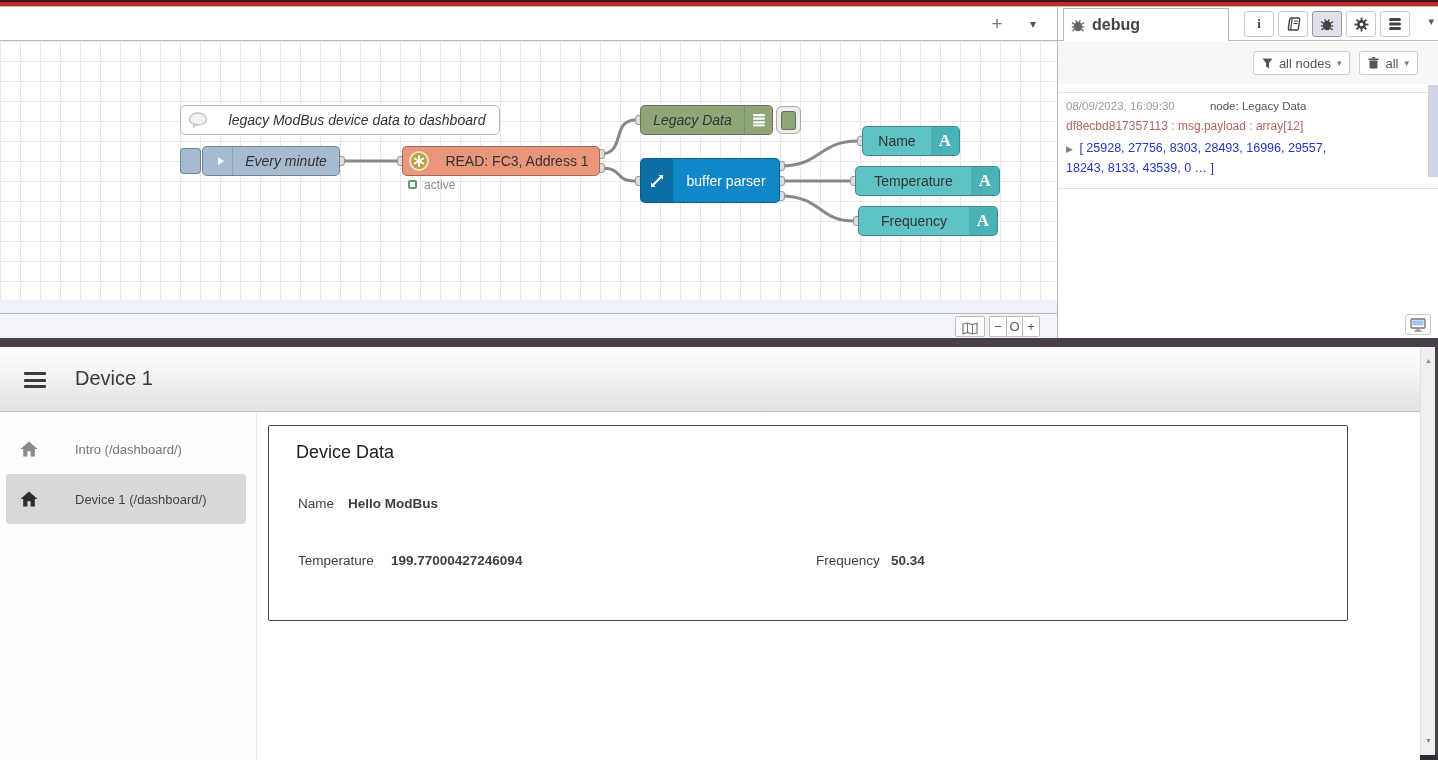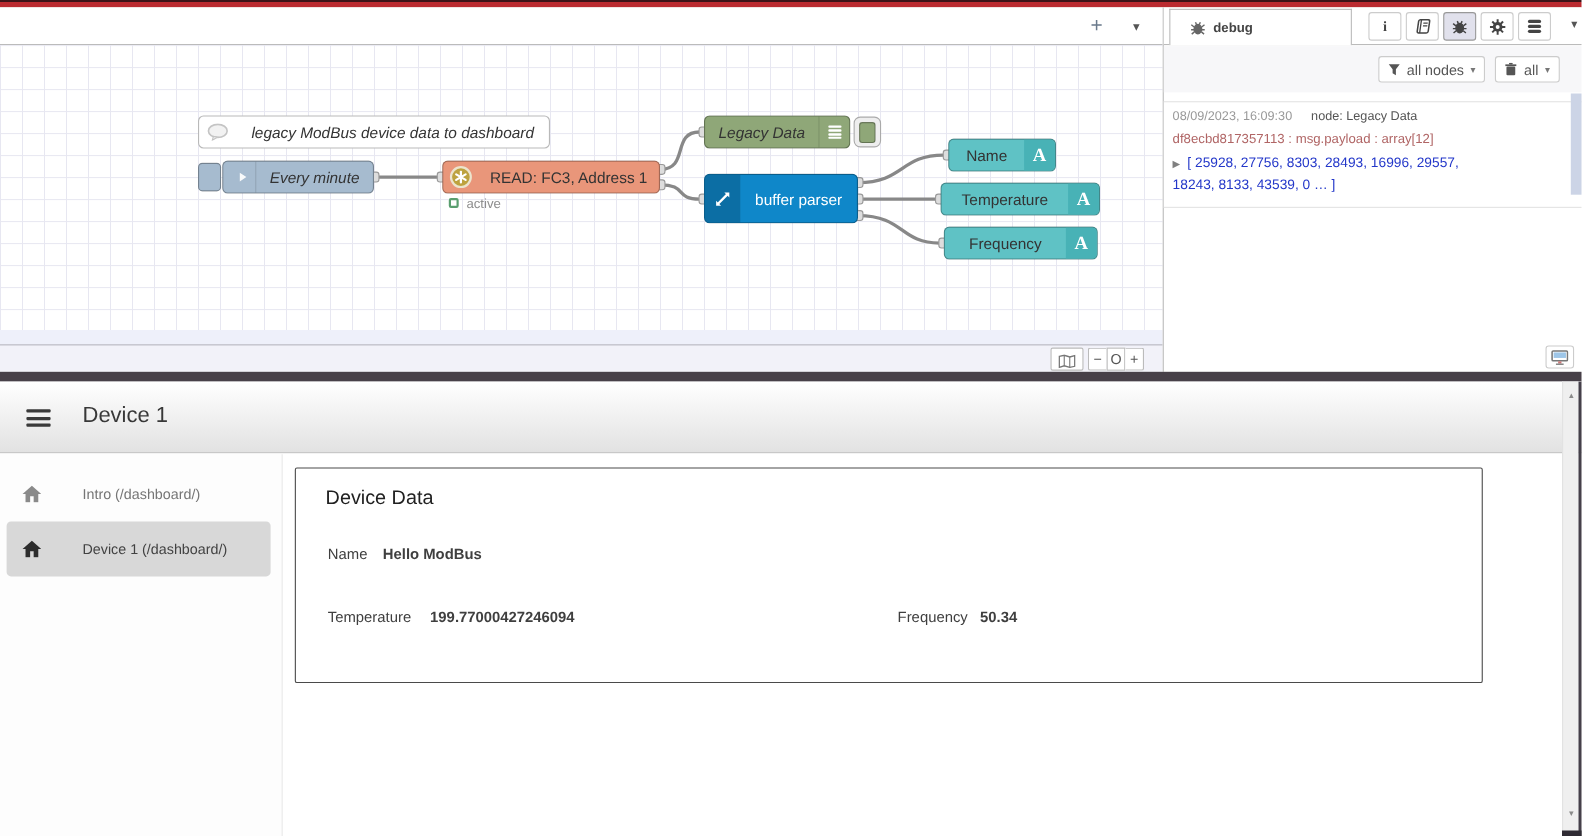--- a/index.html
+++ b/index.html
@@ -56,36 +56,36 @@
   .parser-node { background:#0f87c9; height:45px; color:#fff; }
   .parser-node .icon-left { width:32px; background:rgba(0,0,0,.18); border-right:none; border-radius:4px 0 0 4px; }
   .ui-node { background:#5fc2c5; }
   .ui-node .icon-right { background:#48b2b6; border-left:none; border-radius:0 4px 4px 0;
     color:#fff; font-family:"Liberation Serif", serif; font-weight:bold; font-size:17px; }
 
   
   .sidebar { position:absolute; left:1057px; top:7px; width:381px; height:331px; background:#fff; border-left:1px solid #bbb; }
   .sb-tabbar { position:absolute; top:0; left:0; right:0; height:34px; border-bottom:1px solid #bbb; background:#fff; }
   .sb-tab { position:absolute; left:5px; top:1px; width:166px; height:33px; background:#fff; border:1px solid #bbb; border-bottom:none;
-    display:flex; align-items:center; gap:7px; padding-left:18px; font-size:12px; font-weight:bold; color:#444; cursor:pointer; }
+    display:flex; align-items:center; gap:7px; padding-left:7px; font-size:16px; font-weight:bold; color:#444; cursor:pointer; }
   .sb-btns { position:absolute; right:28px; top:4px; display:flex; gap:4px; }
   .sb-btn { width:30px; height:26px; background:#fff; border:1px solid #ccc; border-radius:3px;
     display:flex; align-items:center; justify-content:center; color:#444; cursor:pointer;
     font-size:13px; font-weight:bold; font-family:"Liberation Serif", serif; }
   .sb-btn.active { background:#e1e1ec; border-color:#999; }
   .sb-menu { position:absolute; right:4px; top:8px; font-size:11px; color:#555; border:none; background:none; cursor:pointer; }
   .sb-filter { position:absolute; top:35px; left:0; right:0; height:42px; background:#f7f7f9;
     display:flex; align-items:center; justify-content:flex-end; gap:9px; padding-right:20px; }
   .filter-btn { height:24px; background:#fff; border:1px solid #ccc; border-radius:3px; color:#555;
     font-size:13px; display:flex; align-items:center; gap:6px; padding:0 8px; cursor:pointer; }
   .filter-btn .chev { font-size:9px; color:#777; }
   .sb-msg { position:absolute; top:85px; left:0; right:0; background:#fff; border-top:1px solid #e3e3e3; border-bottom:1px solid #e3e3e3;
     padding:7px 16px 10px 8px; }
   .msg-meta { font-size:11.5px; color:#999; }
-  .msg-meta .msg-node { color:#555; margin-left:14px; }
+  .msg-meta .msg-node { color:#555; margin-left:32px; }
   .msg-path { font-size:12px; color:#b06565; margin-top:7px; }
   .msg-payload { margin-top:6px; font-family:Liberation Sans, sans-serif; font-size:12.5px; color:#2337c9; line-height:19px; }
   .msg-payload .tri { color:#808080; font-size:9px; margin-right:3px; }
   .sb-scrollthumb { position:absolute; top:78px; right:0; width:10px; height:92px; background:#ccd4e6; }
   .sb-openbtn { position:absolute; right:7px; bottom:3px; width:26px; height:21px; background:#fff; border:1px solid #ccc; border-radius:3px;
     display:flex; align-items:center; justify-content:center; cursor:pointer; }
 
   
   .win-divider { position:absolute; top:338px; left:0; width:1438px; height:9px; background:#474048; }
 

